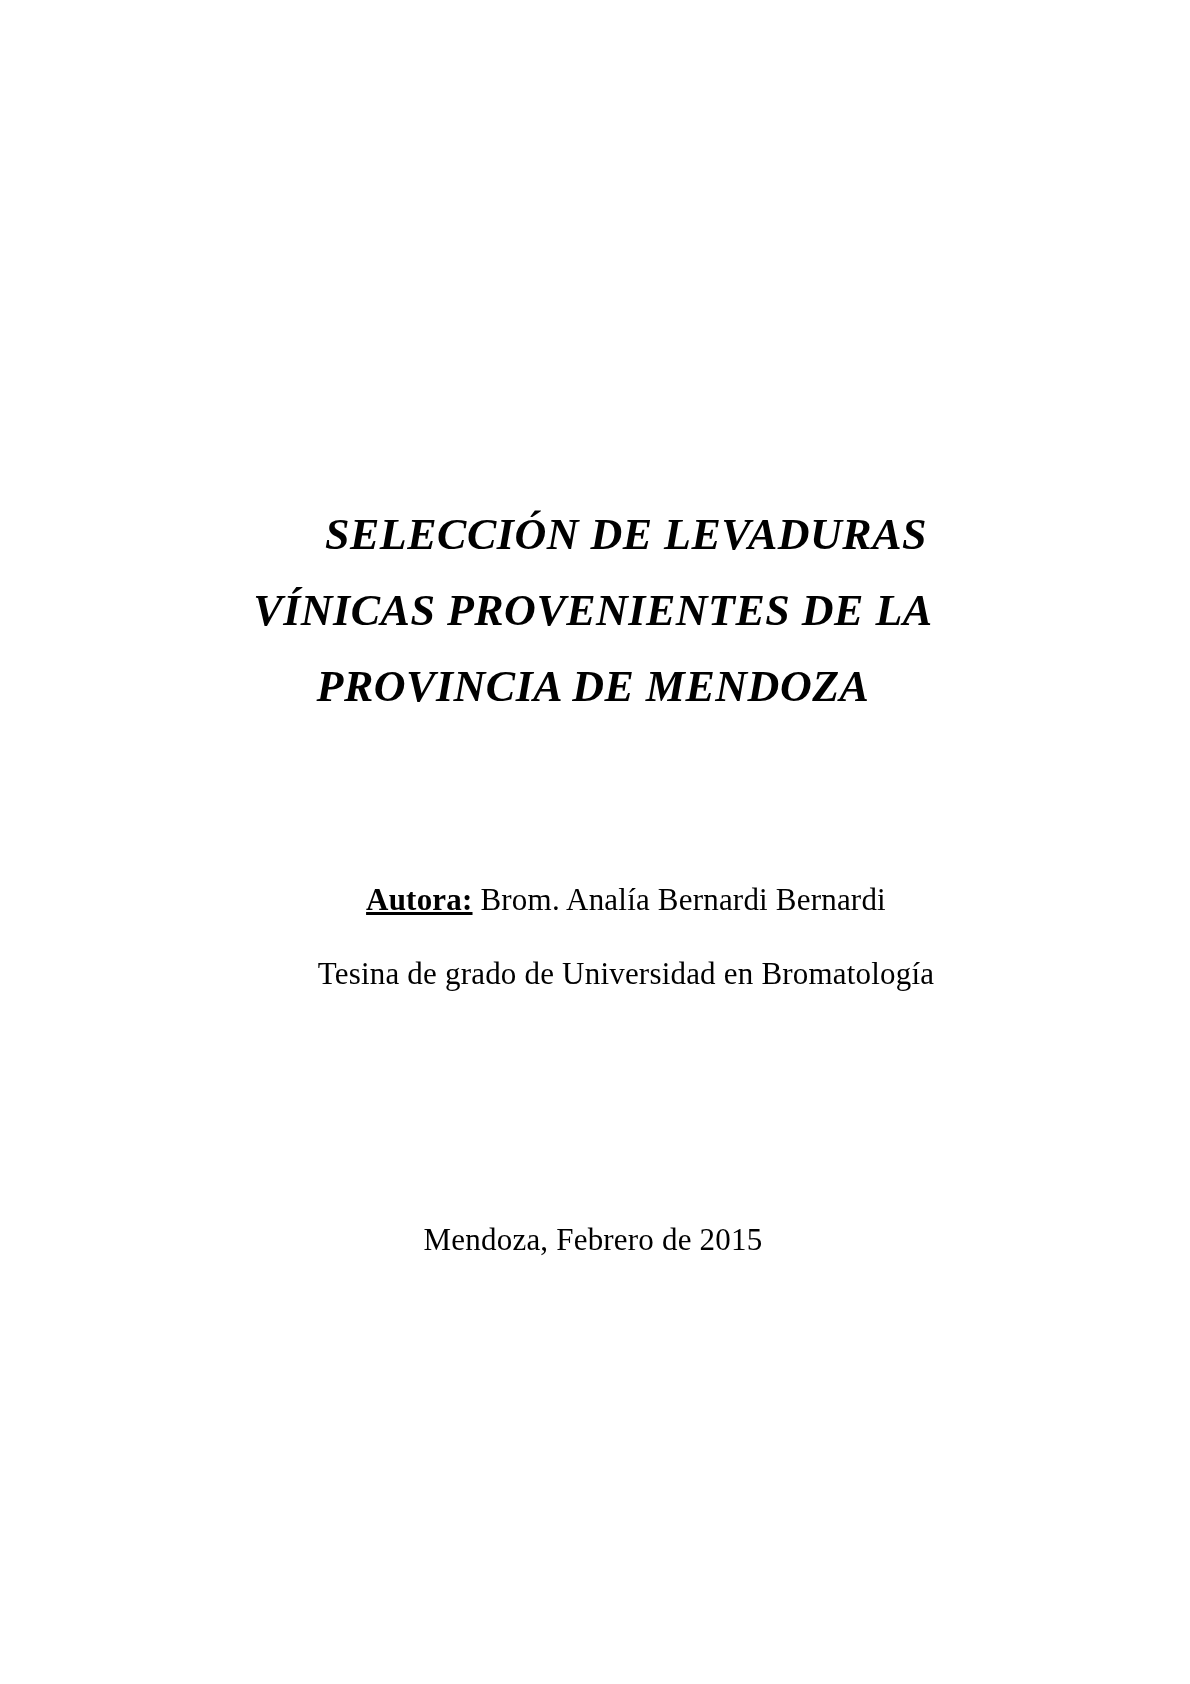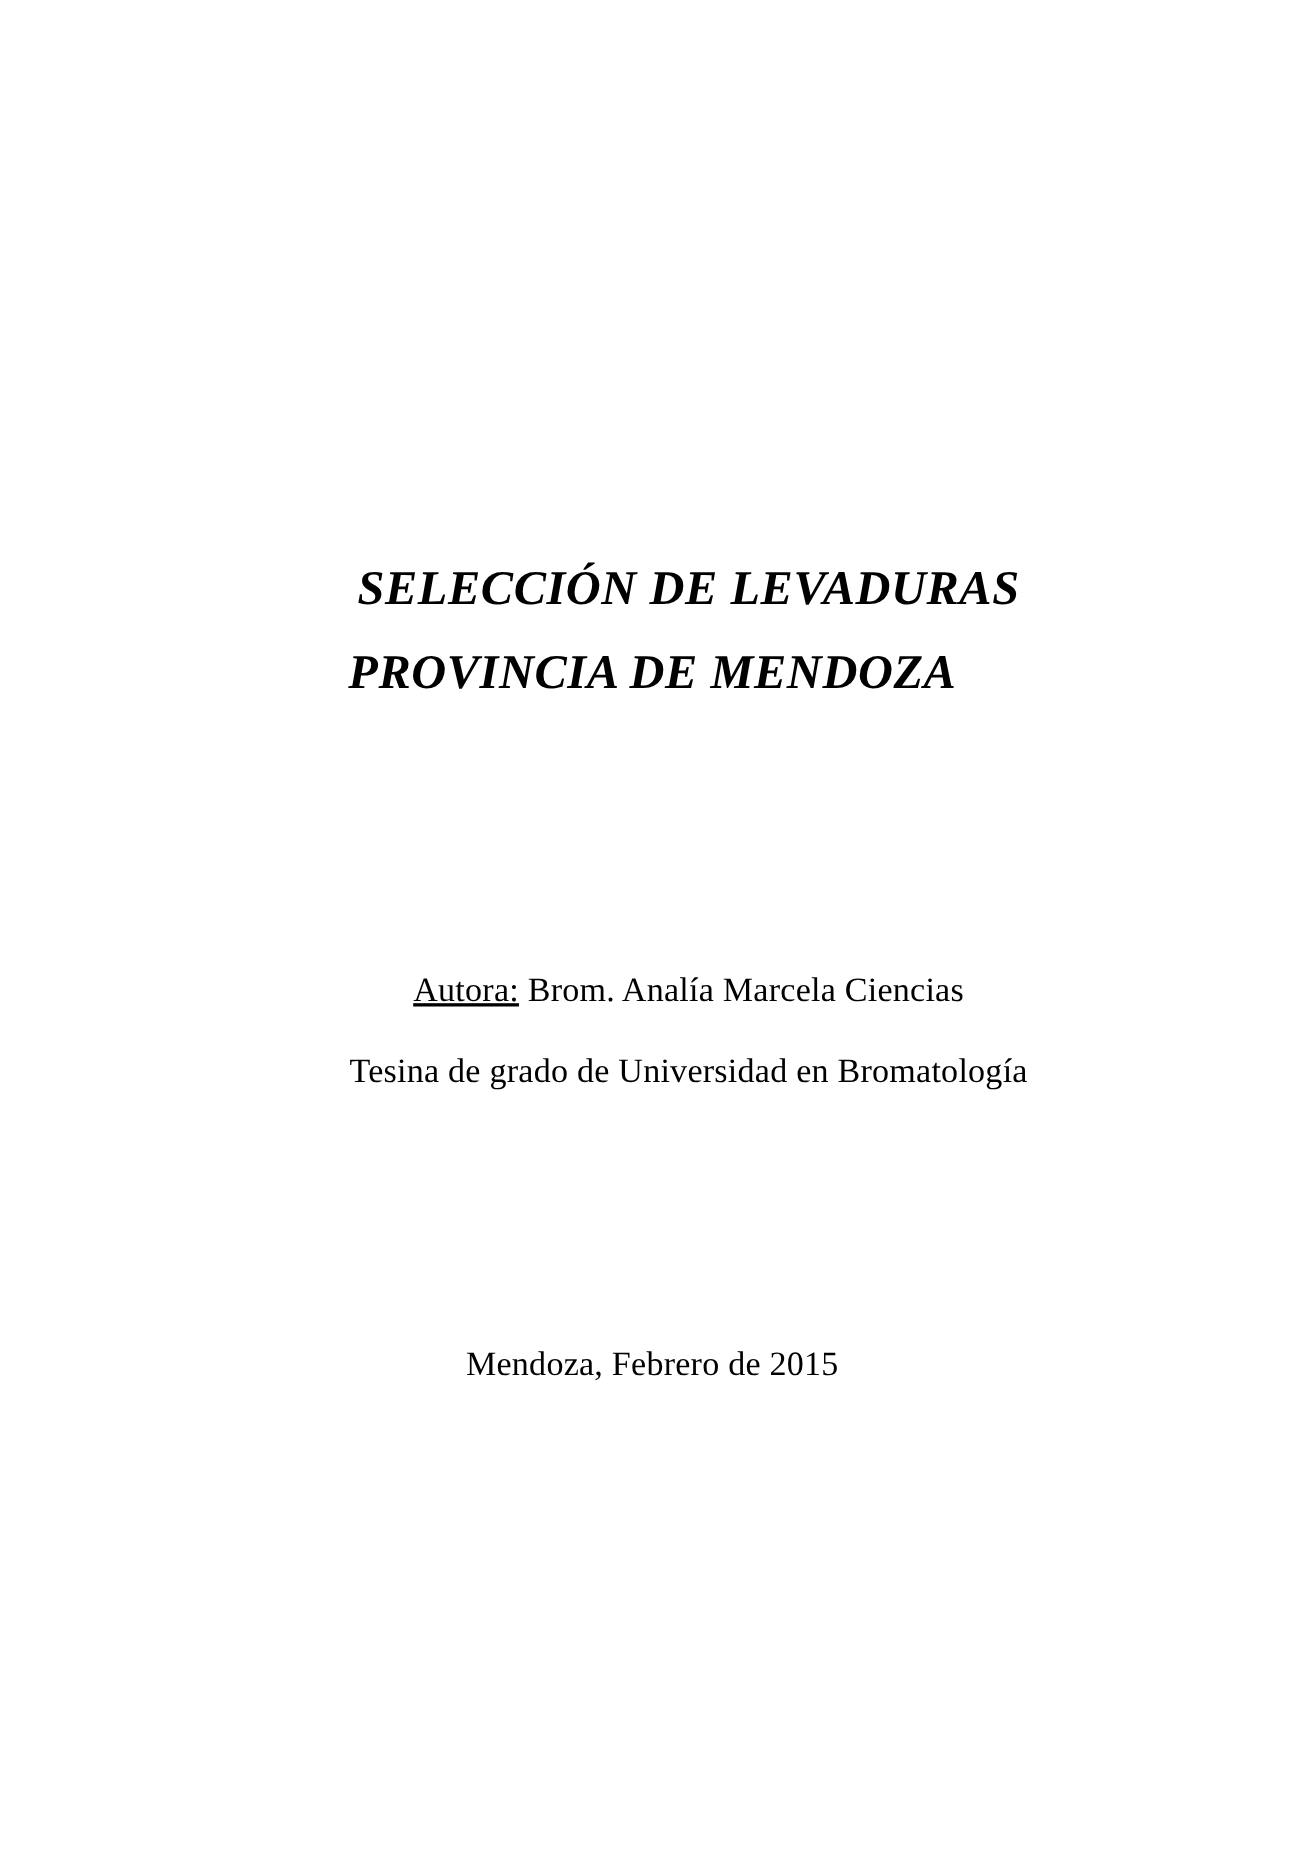--- a/index.html
+++ b/index.html
@@ -40,34 +40,36 @@
     font-size: 31px;
     line-height: 44px;
     letter-spacing: 0.2px;
   }
   .author-line   { top: 878px; }
   .thesis-line   { top: 952px; }
   .institution-line { top: 1150px; }
   .place-date-line  { top: 1218px; }
   .underlined {
     text-decoration: underline;
+    font-weight: bold;
   }
 </style>
 </head>
 <body>
 
 <div class="page">
 
   <div class="title-block">
     <div class="indent-first">SELECCIÓN DE LEVADURAS</div>
+    <div>VÍNICAS PROVENIENTES DE LA</div>
     <div>PROVINCIA DE MENDOZA</div>
   </div>
 
   <div class="body-line author-line indent-first">
-    <span class="underlined">Autora:</span><span> Brom. Analía Marcela Ciencias</span>
+    <span class="underlined">Autora:</span><span> Brom. Analía Bernardi Bernardi</span>
   </div>
 
   <div class="body-line thesis-line indent-first">Tesina de grado de Universidad en Bromatología</div>
 
 
   <div class="body-line place-date-line">Mendoza, Febrero de 2015</div>
 
 </div>
 
 </body></html>

